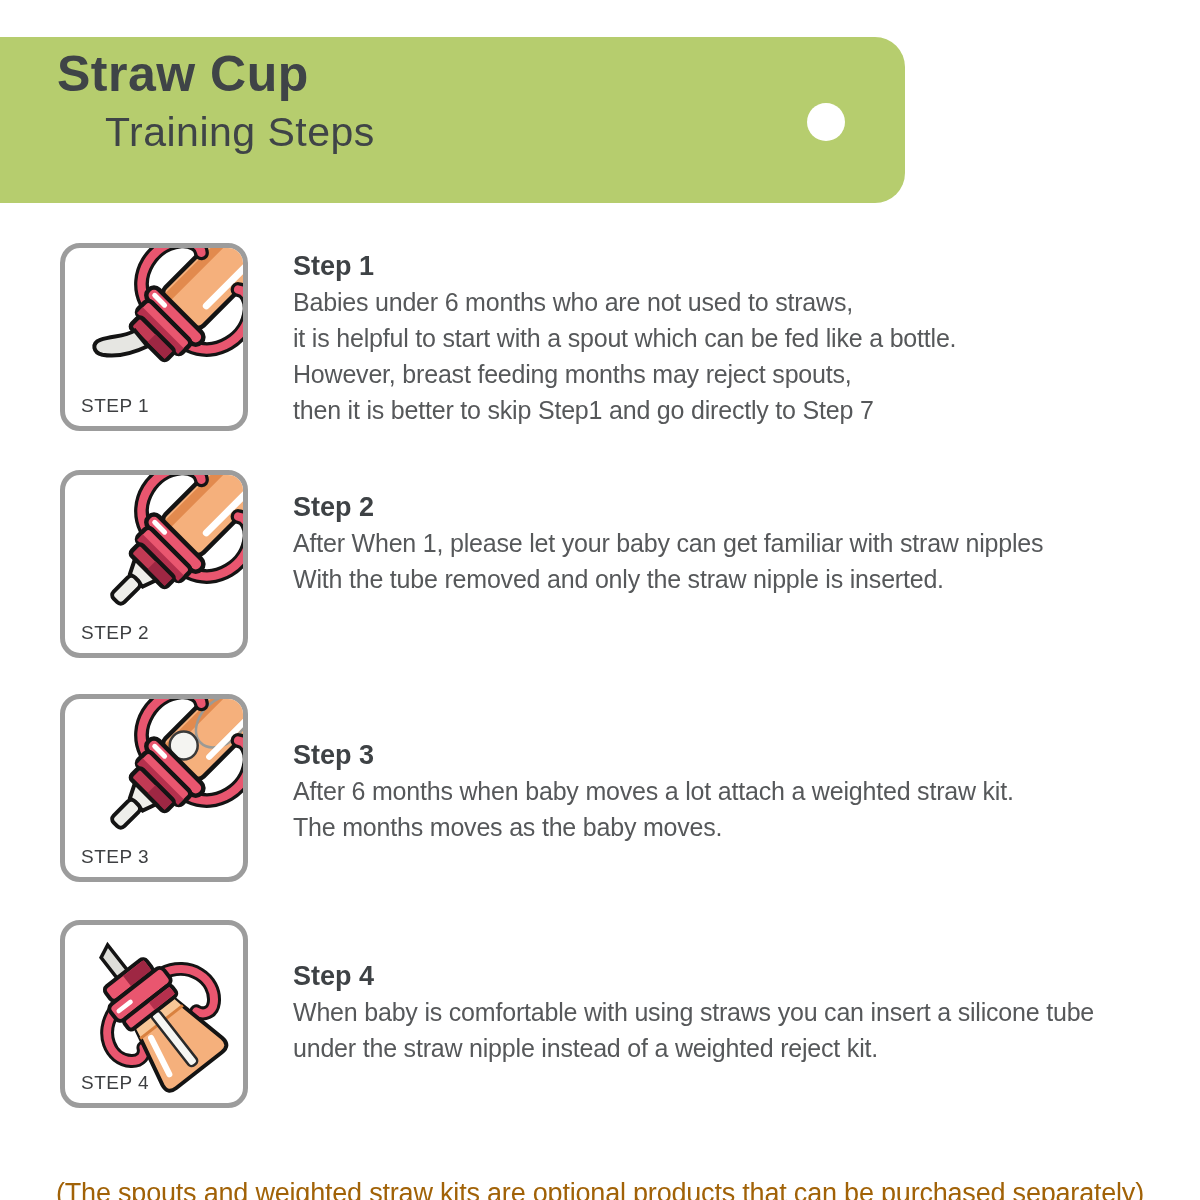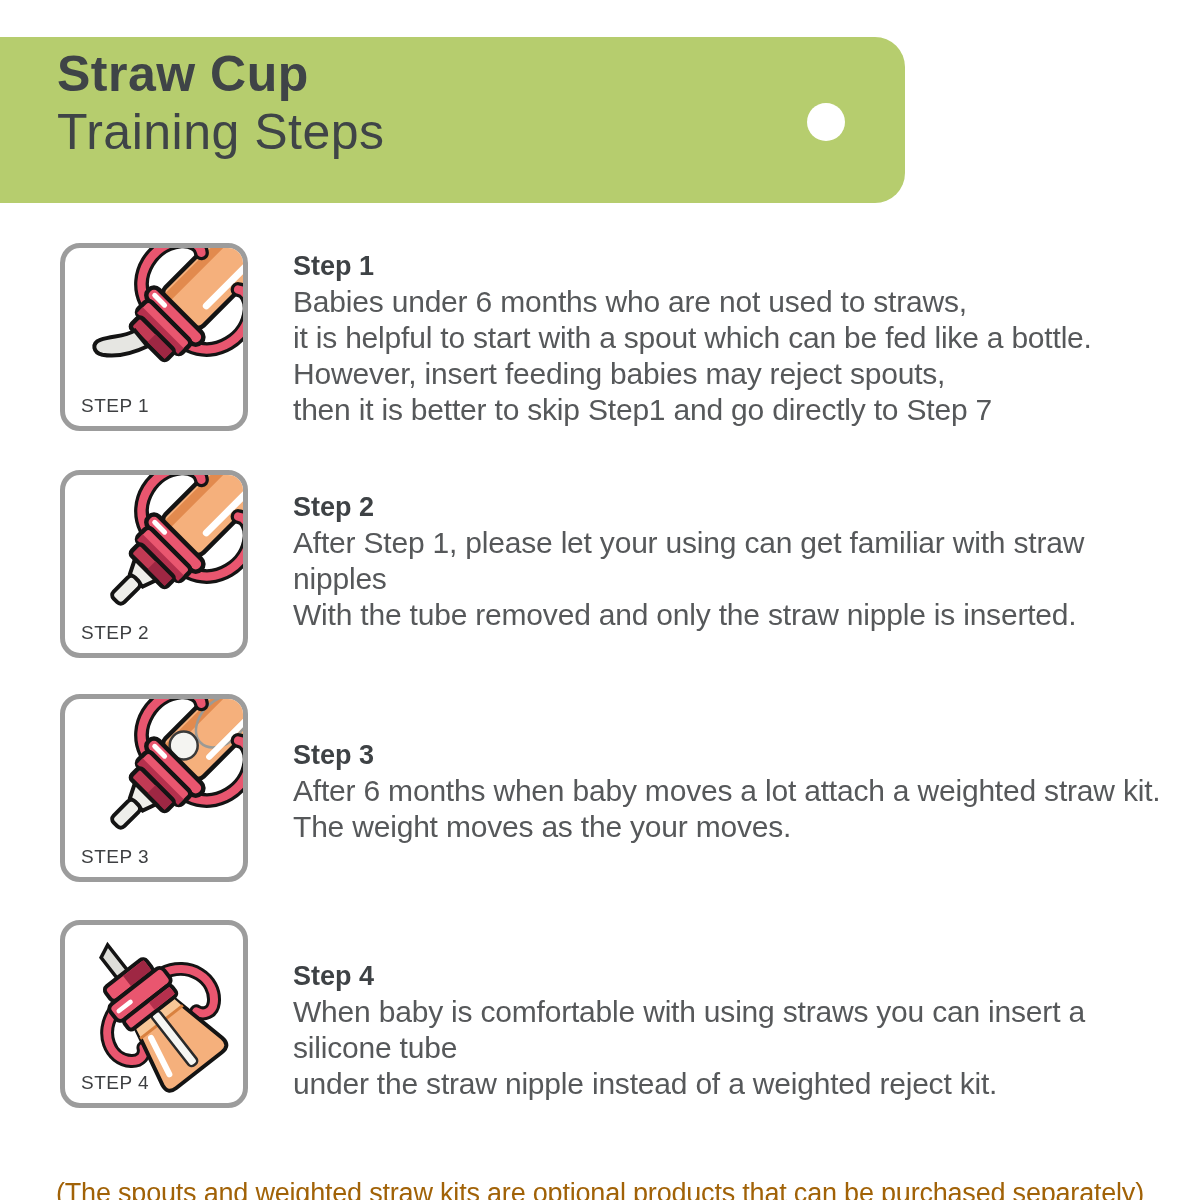--- a/index.html
+++ b/index.html
@@ -7,39 +7,39 @@
     position:relative;width:1200px;height:1200px;background:#ffffff;overflow:hidden;
     font-family:"Liberation Sans", sans-serif;
   }
   
   .banner{
     position:absolute;left:0;top:37px;width:905px;height:166px;
     background:#b6cd6e;border-radius:0 30px 30px 0;
   }
   .banner-title{position:absolute;left:57px;top:8px;color:#3f4447;line-height:58px;}
   .title-bold{font-size:50px;font-weight:700;letter-spacing:.5px;}
-  .title-light{font-size:50px;font-weight:400;letter-spacing:.5px;}
+  .title-light{font-size:41px;font-weight:400;letter-spacing:.5px;margin-left:48px;}
   .banner-dot{
     position:absolute;left:807px;top:66px;width:38px;height:38px;
     background:#ffffff;border-radius:50%;
   }
   
   .step-row{position:absolute;left:60px;width:1110px;display:flex;}
   .step-box{
     position:relative;width:178px;height:178px;flex:0 0 178px;
     border:5px solid #9c9c9c;border-radius:20px;background:#ffffff;overflow:hidden;
   }
   .step-box svg{position:absolute;left:0;top:0;}
   .step-label{
     position:absolute;left:16px;bottom:9px;font-size:19px;color:#3d3f41;
     letter-spacing:.5px;background:transparent;
   }
   .step-text{margin-left:45px;color:#56585a;}
   .step-heading{font-size:27px;font-weight:600;color:#3e4245;line-height:36px;}
-  .step-line{font-size:30px;font-weight:400;line-height:36px;letter-spacing:-0.2px;}
+  .step-line{font-size:25px;font-weight:400;line-height:36px;letter-spacing:-0.2px;}
   .pt-r1{padding-top:5px;}
   .pt-r2{padding-top:19px;}
   .pt-r3{padding-top:43px;}
   .pt-r4{padding-top:38px;}
   .row1{top:243px;}
   .row2{top:470px;}
   .row3{top:694px;}
   .row4{top:920px;}
   
   .footer-note{
@@ -79,21 +79,21 @@
           <line x1="60" y1="59" x2="74" y2="59" stroke="#ffffff" stroke-width="5" stroke-linecap="round"></line>
           <path d="M 71,98 C 68,110 59,117 53,129 C 49,138 57,143 65,138 C 75,131 85,117 91,100 Z" fill="#e6e6e2" stroke="#141414" stroke-width="4"></path>
         </g>
       </svg>
       <div class="step-label">STEP 1</div>
     </div>
     <div class="step-text pt-r1">
       <div class="step-heading">Step 1</div>
       <div class="step-line">Babies under 6 months who are not used to straws,</div>
       <div class="step-line">it is helpful to start with a spout which can be fed like a bottle.</div>
-      <div class="step-line">However, insert feeding babies may reject spouts,</div>
+      <div class="step-line">However, breast feeding months may reject spouts,</div>
       <div class="step-line">then it is better to skip Step1 and go directly to Step 7</div>
     </div>
   </div>
 
   <div class="step-row row2">
     <div class="step-box">
       <svg width="178" height="178" viewBox="0 0 178 178">
         <g transform="rotate(45 89 89)">
           <rect x="62" y="-70" width="54" height="124" rx="8" fill="#f5b07c" stroke="#141414" stroke-width="4.5"></rect>
           <rect x="66" y="-60" width="9" height="110" fill="#e28a4e"></rect>
@@ -109,21 +109,21 @@
           <rect x="88" y="86" width="24" height="11" fill="#9e2743"></rect>
           <line x1="60" y1="59" x2="74" y2="59" stroke="#ffffff" stroke-width="5" stroke-linecap="round"></line>
           <path d="M 72,99 L 79,113 L 97,113 L 102,99 Z" fill="#eeeeea" stroke="#141414" stroke-width="4"></path>
           <rect x="80" y="112" width="15" height="30" rx="5" fill="#eeeeea" stroke="#141414" stroke-width="4"></rect>
         </g>
       </svg>
       <div class="step-label">STEP 2</div>
     </div>
     <div class="step-text pt-r2">
       <div class="step-heading">Step 2</div>
-      <div class="step-line">After Step 1, please let your using can get familiar with straw nipples</div>
+      <div class="step-line">After When 1, please let your baby can get familiar with straw nipples</div>
       <div class="step-line">With the tube removed and only the straw nipple is inserted.</div>
     </div>
   </div>
 
   <div class="step-row row3">
     <div class="step-box">
       <svg width="178" height="178" viewBox="0 0 178 178">
         <g transform="rotate(45 89 89)">
           <rect x="62" y="-70" width="54" height="124" rx="8" fill="#f5b07c" stroke="#141414" stroke-width="4.5"></rect>
           <rect x="66" y="-60" width="9" height="110" fill="#e28a4e"></rect>
@@ -142,21 +142,21 @@
           <line x1="60" y1="59" x2="74" y2="59" stroke="#ffffff" stroke-width="5" stroke-linecap="round"></line>
           <path d="M 72,99 L 79,113 L 97,113 L 102,99 Z" fill="#eeeeea" stroke="#141414" stroke-width="4"></path>
           <rect x="80" y="112" width="15" height="30" rx="5" fill="#eeeeea" stroke="#141414" stroke-width="4"></rect>
         </g>
       </svg>
       <div class="step-label">STEP 3</div>
     </div>
     <div class="step-text pt-r3">
       <div class="step-heading">Step 3</div>
       <div class="step-line">After 6 months when baby moves a lot attach a weighted straw kit.</div>
-      <div class="step-line">The weight moves as the your moves.</div>
+      <div class="step-line">The months moves as the baby moves.</div>
     </div>
   </div>
 
   <div class="step-row row4">
     <div class="step-box">
       <svg width="178" height="178" viewBox="0 0 178 178">
         <g transform="rotate(-38 89 89)">
           <path d="M 82,12 L 95,6 L 95,42 L 82,42 Z" fill="#deded9" stroke="#141414" stroke-width="3.5"></path>
           <path d="M 60,62 C 34,70 26,98 42,112 C 49,118 57,116 60,109" fill="none" stroke="#141414" stroke-width="14" stroke-linecap="round"></path>
           <path d="M 60,62 C 34,70 26,98 42,112 C 49,118 57,116 60,109" fill="none" stroke="#e9566f" stroke-width="8" stroke-linecap="round"></path>

